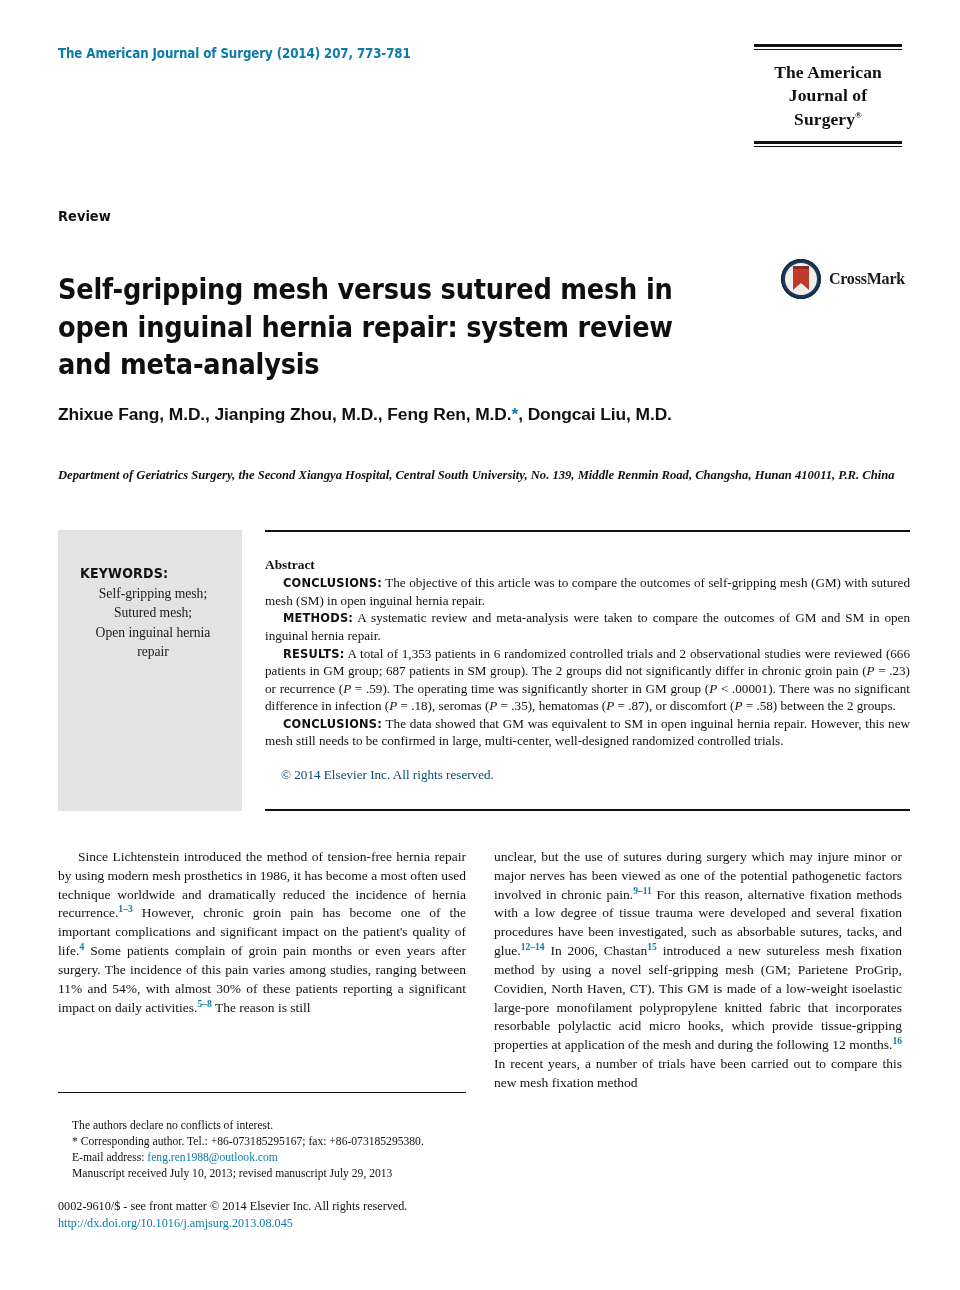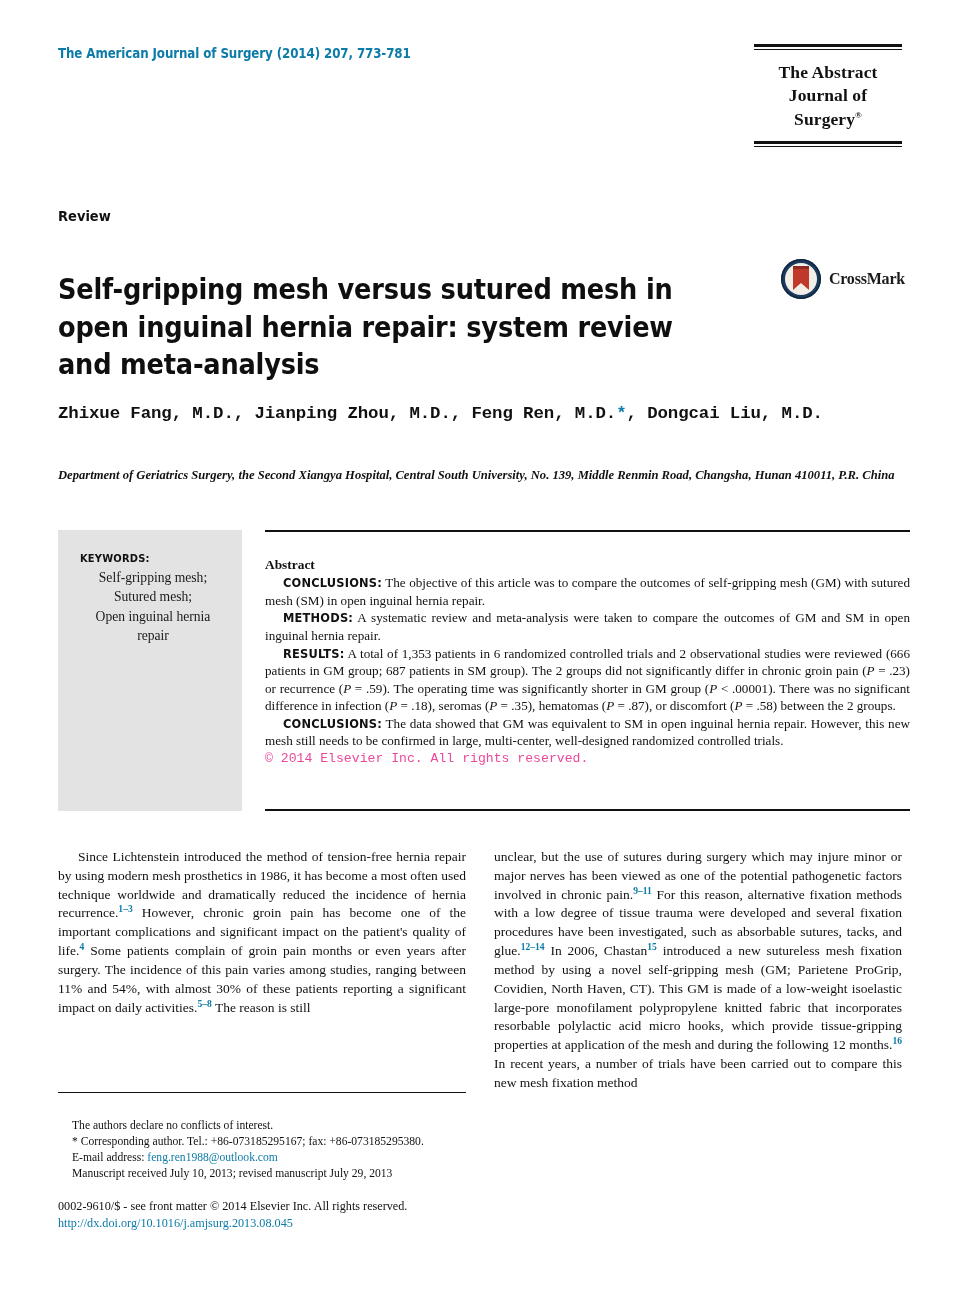--- a/index.html
+++ b/index.html
@@ -92,21 +92,21 @@
     color: #1a1a1a;
     letter-spacing: -0.2px;
     text-align: center;
   }
 
   
   .authors {
     position: absolute;
     top: 404px; left: 58px;
     width: 850px;
-    font-family: Liberation Mono, monospace;
+    font-family: Liberation Sans, sans-serif;
     font-weight: bold;
     font-size: 17.4px;
     color: #111;
     letter-spacing: -0.1px;
   }
   .authors .star { color: #0c7ba8; }
   .affiliation {
     position: absolute;
     top: 466px; left: 58px;
     width: 850px;
@@ -123,24 +123,25 @@
     position: absolute;
     top: 530px; left: 58px;
     width: 184px;
     height: 281px;
     background: #e3e3e3;
     padding: 22px 16px 0 22px;
   }
   .keywords-title {
     font-family: "DejaVu Sans Condensed", "Liberation Sans Narrow", "Liberation Sans", sans-serif;
     font-weight: bold;
-    font-size: 11px;
+    font-size: 14px;
     color: #111;
     margin-bottom: 3px;
     letter-spacing: 0.2px;
+    margin-top: 13px;
   }
   .keyword-item {
     font-family: "Liberation Serif", serif;
     font-size: 13.6px;
     line-height: 1.42;
     color: #1a1a1a;
     text-align: center;
   }
 
   
@@ -170,25 +171,25 @@
     color: #111;
     margin: 0;
   }
   .abstract-label {
     font-family: "DejaVu Sans Condensed", "Liberation Sans Narrow", "Liberation Sans", sans-serif;
     font-weight: bold;
     font-size: 12.7px;
     letter-spacing: 0.2px;
   }
   .abstract-copyright {
-    font-family: Liberation Mono, monospace;
+    font-family: Liberation Serif, serif;
     font-size: 13.15px;
     line-height: 1.325;
-    color: #ec4899;
-    margin: 0;
+    color: #0c4a6e;
+    margin: 16px;
   }
   .abstract-section i { font-style: italic; }
 
   
   .col {
     position: absolute;
     top: 848px;
     width: 408px;
     font-family: "Liberation Serif", serif;
     font-size: 13.5px;
@@ -239,21 +240,21 @@
 <body>
 
 <div class="page">
 
   <div class="header">
     <div class="journal-ref">The American Journal of Surgery (2014) 207, 773-781</div>
 
     <div class="journal-logo">
       <div class="logo-rule-top"></div>
       <div class="logo-text">
-        <div>The Abstract</div>
+        <div>The American</div>
         <div><span>Journal of Surgery</span><sup>®</sup></div>
       </div>
       <div class="logo-rule-bottom"></div>
     </div>
   </div>
 
   <div class="article-type">Review</div>
 
   <h1 class="title">Self-gripping mesh versus sutured mesh in open inguinal hernia repair: system review and meta-analysis</h1>
 

